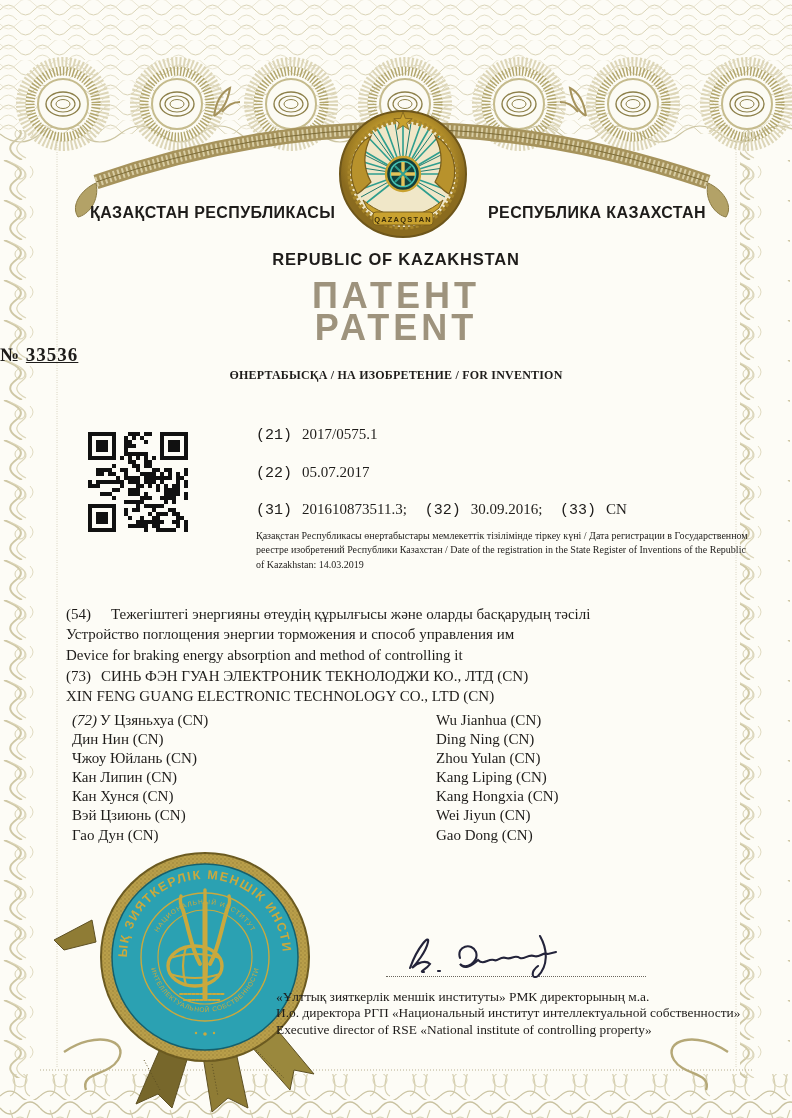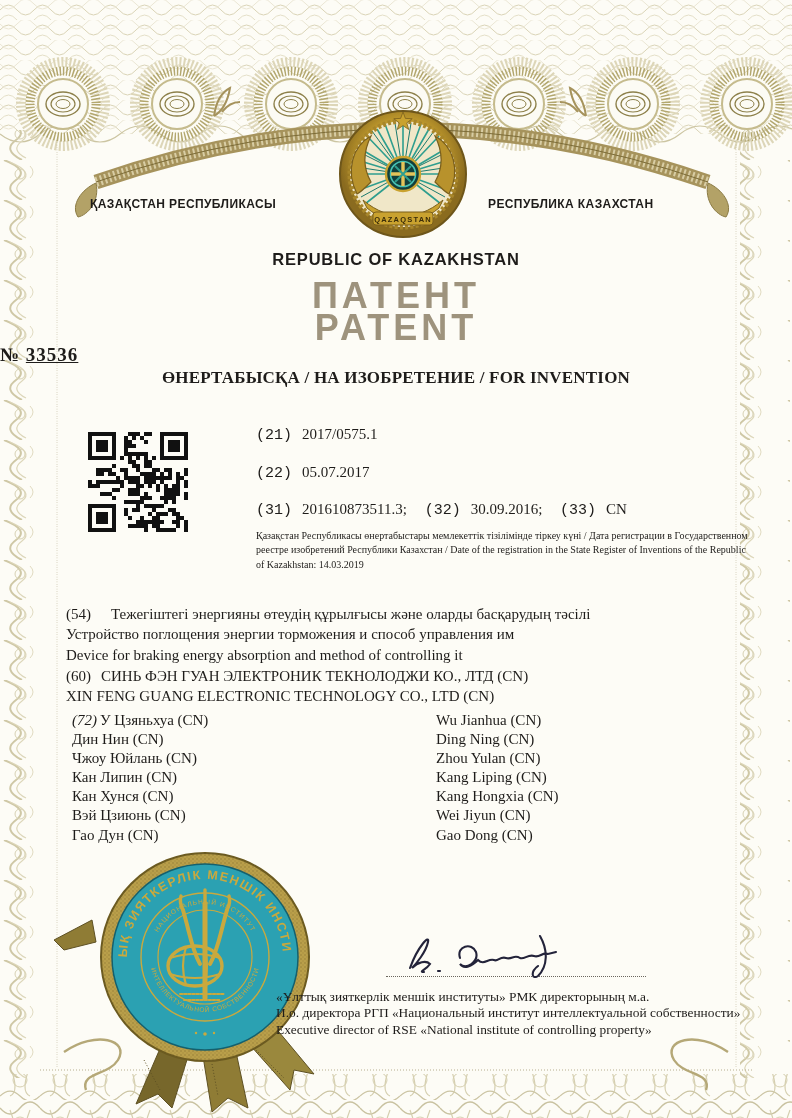--- a/index.html
+++ b/index.html
@@ -5,38 +5,38 @@
   html,body{margin:0;padding:0;background:#e8e6de;}
   .page{
     position:relative;width:792px;height:1118px;margin:0 auto;
     background:var(--paper,#fdfcf6);overflow:hidden;
     font-family:"Liberation Serif",serif;color:var(--ink,#1e1c1a);
   }
   .abs{position:absolute;}
   .deco{left:0;top:0;z-index:0;pointer-events:none;}
   .country{
     font-family:"Liberation Sans",sans-serif;font-weight:bold;
-    font-size:12px;letter-spacing:.4px;top:197px;white-space:nowrap;z-index:4;
+    font-size:16px;letter-spacing:.4px;top:204px;white-space:nowrap;z-index:4;
   }
   .republic-en{
     left:0;right:0;text-align:center;top:250px;z-index:4;
     font-family:"Liberation Sans",sans-serif;font-weight:bold;font-size:16.5px;letter-spacing:.8px;
   }
   .patent-word{
     left:0;right:0;text-align:center;z-index:4;color:var(--title-tan,#9e937d);
     font-family:"Liberation Sans",sans-serif;font-weight:bold;font-size:36px;letter-spacing:4px;line-height:1;
   }
   .patent-no{
     left:0;right:0;text-align:left;top:344px;z-index:4;
     font-weight:bold;font-size:19px;letter-spacing:1px;
   }
   .patent-no .num{text-decoration:underline;}
   .subtitle{
     left:0;right:0;text-align:center;top:368px;z-index:4;
-    font-weight:bold;font-size:17px;letter-spacing:.2px;
+    font-weight:bold;font-size:12px;letter-spacing:.2px;
   }
   .qr{left:88px;top:432px;z-index:4;}
   .field-line{left:256px;z-index:4;font-size:15px;white-space:nowrap;}
   .field-line .code{margin-right:10px;font-family:Liberation Mono, monospace;}
   .gap{display:inline-block;width:14px;}
   .reg-para{left:256px;top:529px;width:496px;z-index:4;font-size:10px;line-height:1.44;}
   .block54{left:66px;top:604px;width:690px;z-index:4;font-size:15px;line-height:1.36;}
   .block73{left:66px;top:666px;width:690px;z-index:4;font-size:15px;line-height:1.36;}
   .inventors{
     left:72px;top:711px;width:640px;z-index:4;font-size:15px;
@@ -464,21 +464,21 @@
   <div class="abs block54">
     <div>
       <span class="code" style="margin-right:20px">(54)</span><span>Тежегіштегі энергияны өтеудің құрылғысы және оларды басқарудың тәсілі</span>
     </div>
     <div>Устройство поглощения энергии торможения и способ управления им</div>
     <div>Device for braking energy absorption and method of controlling it</div>
   </div>
 
   <div class="abs block73">
     <div>
-      <span class="code" style="margin-right:10px">(60)</span><span>СИНЬ ФЭН ГУАН ЭЛЕКТРОНИК ТЕКНОЛОДЖИ КО., ЛТД (CN)</span>
+      <span class="code" style="margin-right:10px">(73)</span><span>СИНЬ ФЭН ГУАН ЭЛЕКТРОНИК ТЕКНОЛОДЖИ КО., ЛТД (CN)</span>
     </div>
     <div>XIN FENG GUANG ELECTRONIC TECHNOLOGY CO., LTD (CN)</div>
   </div>
 
   <div class="abs inventors" id="inventors">
       <div><span style="margin-right: 3px; font-style: italic;">(72)</span><span>У Цзяньхуа (CN)</span></div>
       <div>Wu Jianhua (CN)</div>
       <div><span>Дин Нин (CN)</span></div>
       <div>Ding Ning (CN)</div>
       <div><span>Чжоу Юйлань (CN)</span></div>

